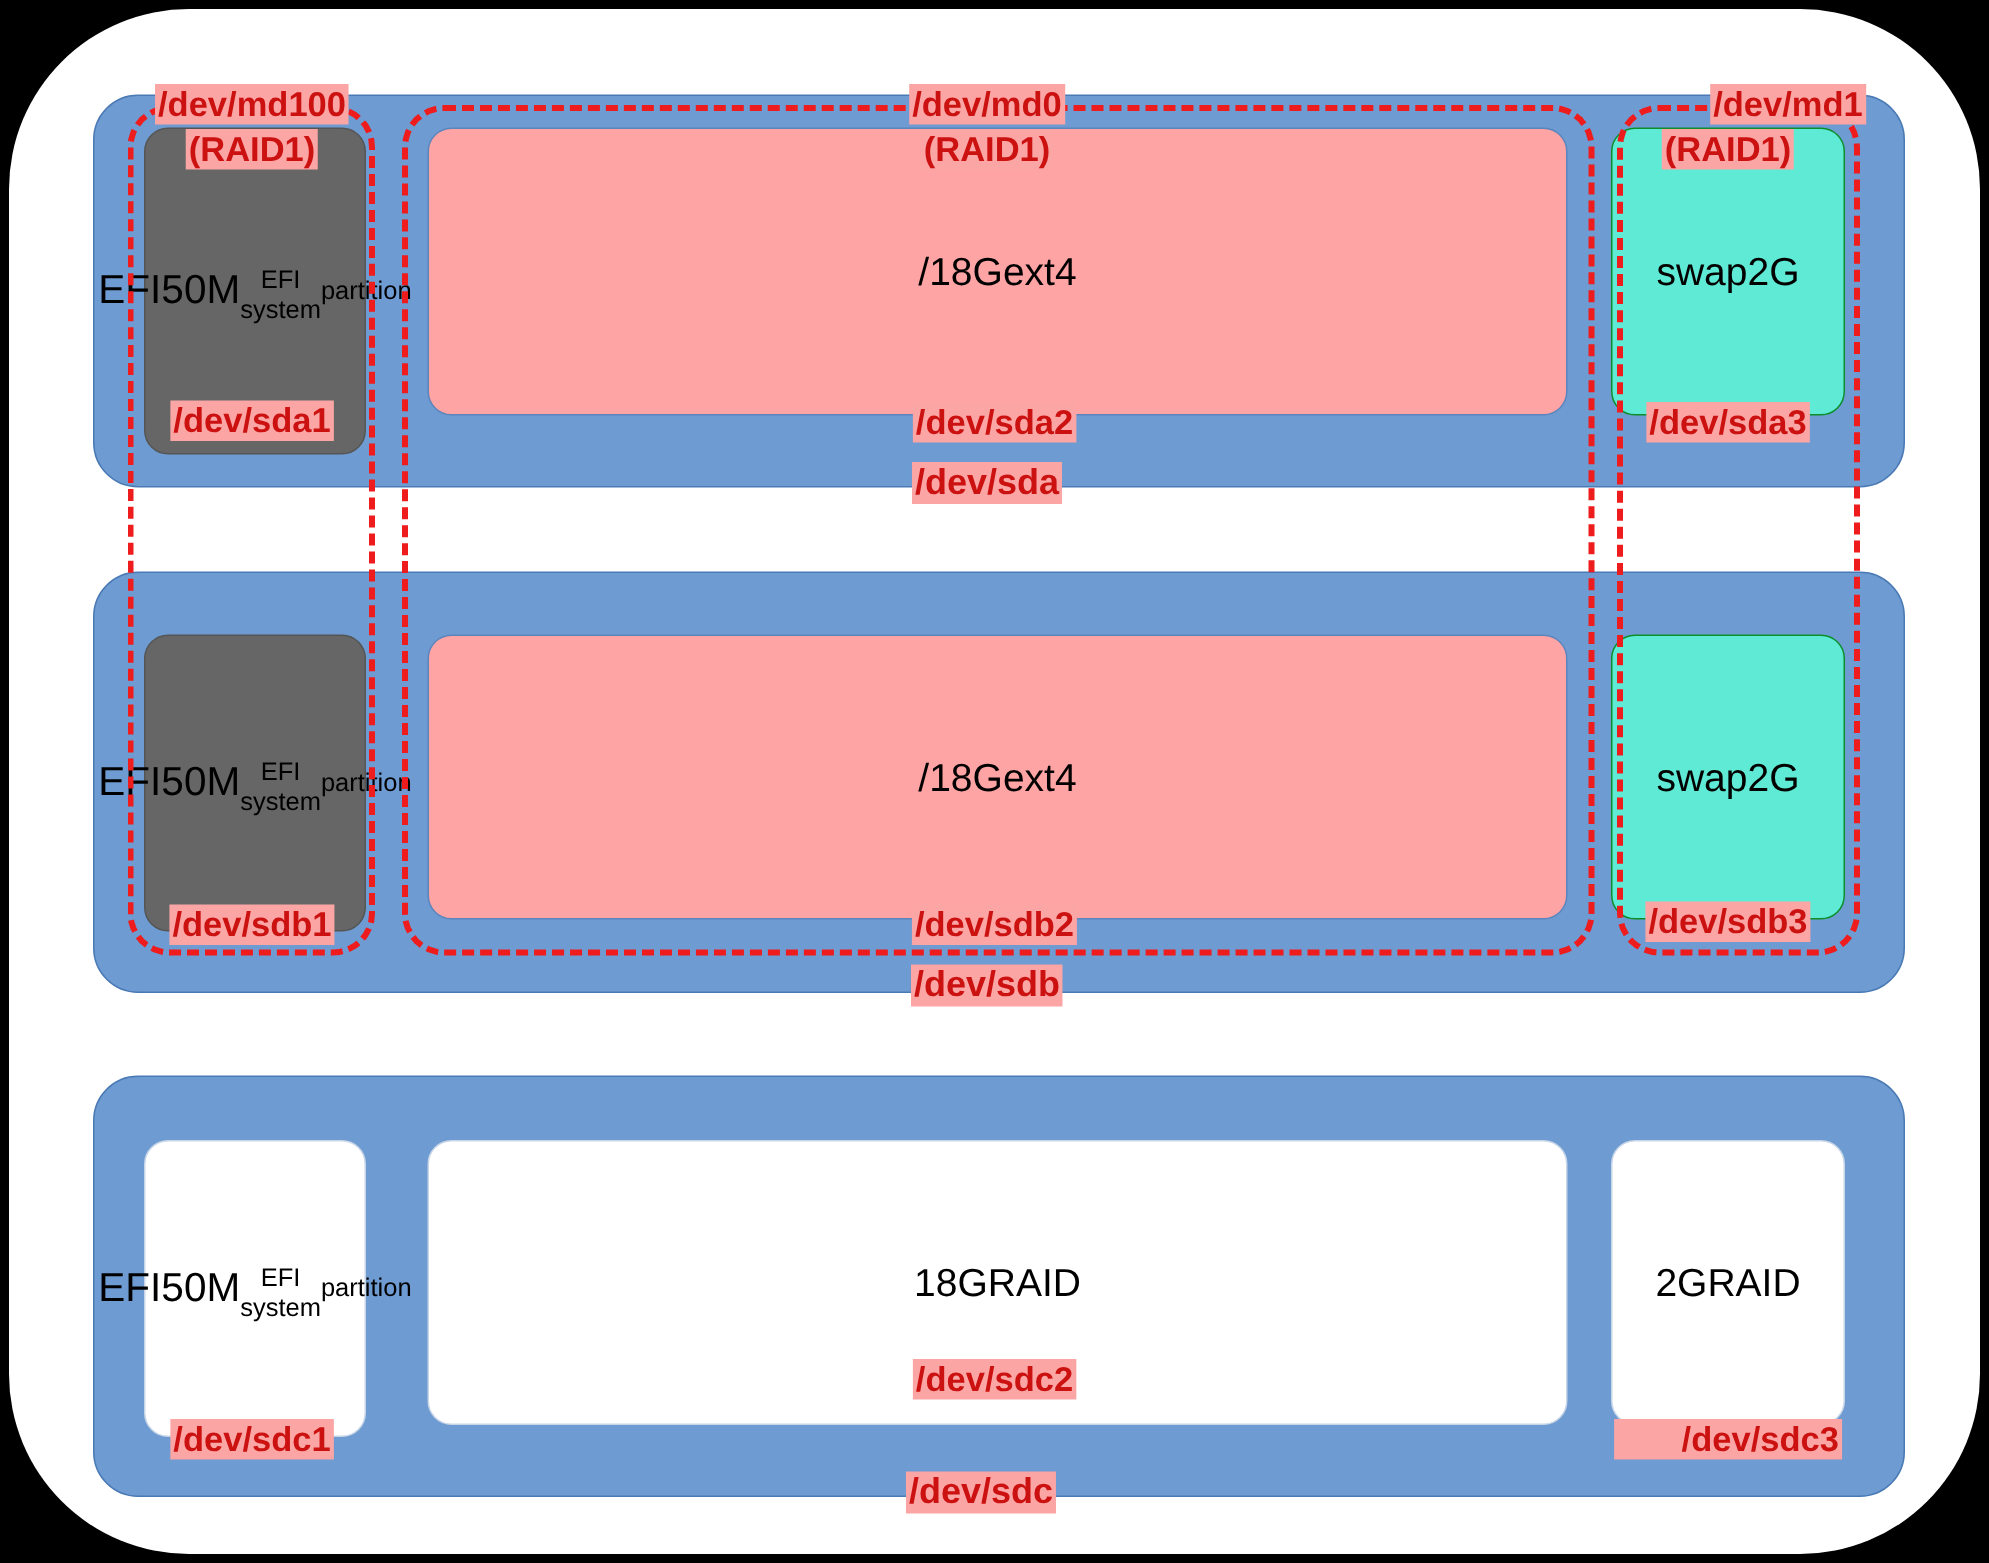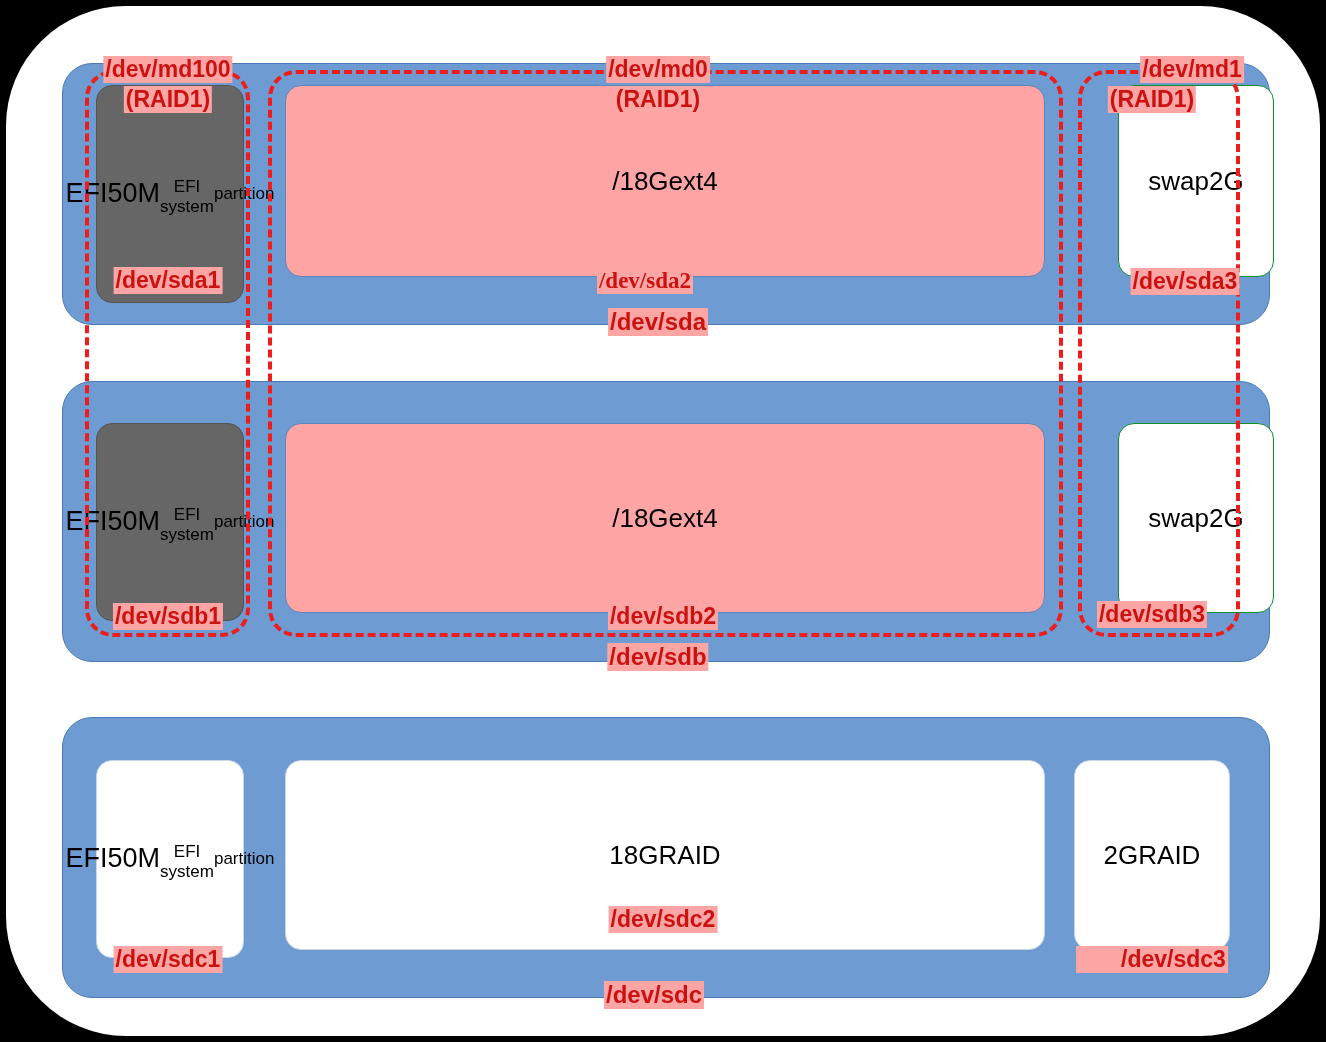--- a/index.html
+++ b/index.html
@@ -50,21 +50,21 @@
     display: flex;
     flex-direction: row;
     align-items: center;
     justify-content: center;
     text-align: center;
     color: #000000;
     line-height: 1.18;
   }
   .part.efi       { background: #666666; border: 1px solid #555555; }
   .part.root      { background: #ffa4a4; border: 1px solid #5b86bd; }
-  .part.swap      { background: #ffffff; border: 1px solid #0c8f2b; margin-left: 44px; }
+  .part.swap      { background: #5eead4; border: 1px solid #0c8f2b; }
   .part.plain     { background: #ffffff; border: 1px solid #c8d6e8; }
 
   .p-line-lg { font-size: 27px; }
   .p-line-md { font-size: 26px; }
   .p-line-sm { font-size: 17px; }
 
   
   .rlabel {
     position: absolute;
     color: #cc1111;
@@ -163,22 +163,22 @@
   <div class="rlabel md-name" style="left:168px; top:56px;">/dev/md100</div>
   <div class="rlabel md-type" style="left:168px; top:86px;">(RAID1)</div>
 
   <div class="rlabel md-name" style="left:658px; top:56px;">/dev/md0</div>
   <div class="rlabel md-type" style="left:658px; top:86px;">(RAID1)</div>
 
   <div class="rlabel md-name" style="left:1152px; top:56px;margin-left:40px;">/dev/md1</div>
   <div class="rlabel md-type" style="left:1152px; top:86px;">(RAID1)</div>
 
   <div class="rlabel part-id" style="left:168px; top:267px;">/dev/sda1</div>
-  <div class="rlabel part-id" style="left:645px; top:268px;font-family:Liberation Serif, serif;">/dev/sda2</div>
-  <div class="rlabel part-id" style="left:1152px; top:268px;margin-left:33px;">/dev/sda3</div>
+  <div class="rlabel part-id" style="left:663px; top:268px;">/dev/sda2</div>
+  <div class="rlabel part-id" style="left:1152px; top:268px;">/dev/sda3</div>
   <div class="rlabel disk-id" style="left:658px; top:308px;">/dev/sda</div>
 
   <div class="rlabel part-id" style="left:168px; top:603px;">/dev/sdb1</div>
   <div class="rlabel part-id" style="left:663px; top:603px;">/dev/sdb2</div>
   <div class="rlabel part-id" style="left:1152px; top:601px;">/dev/sdb3</div>
   <div class="rlabel disk-id" style="left:658px; top:643px;">/dev/sdb</div>
 
   <div class="rlabel part-id" style="left:168px; top:946px;">/dev/sdc1</div>
   <div class="rlabel part-id" style="left:663px; top:906px;">/dev/sdc2</div>
   <div class="rlabel part-id" style="left:1152px; top:946px;padding-left:45px;">/dev/sdc3</div>

